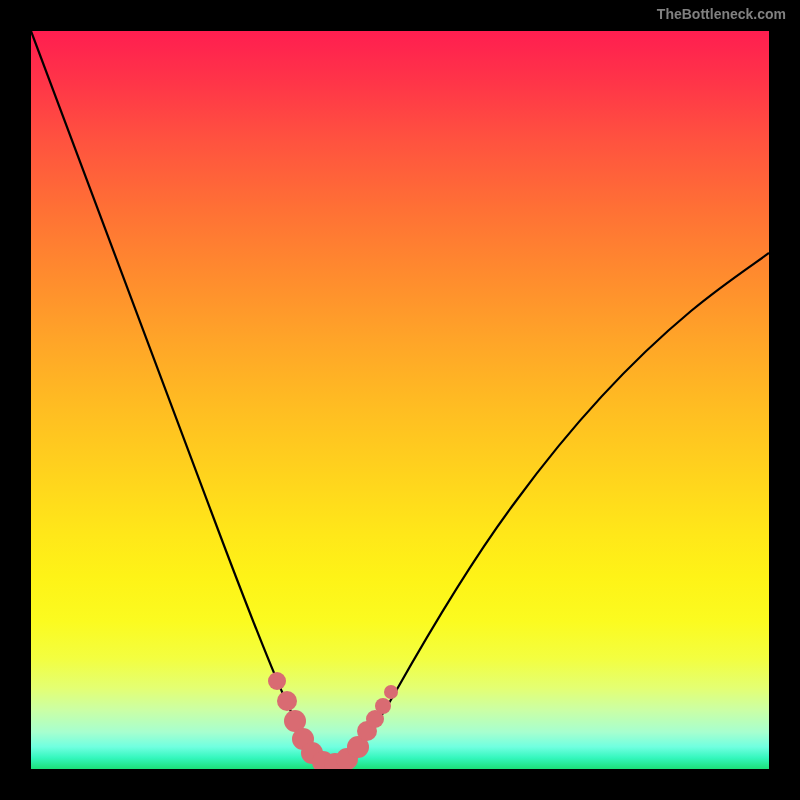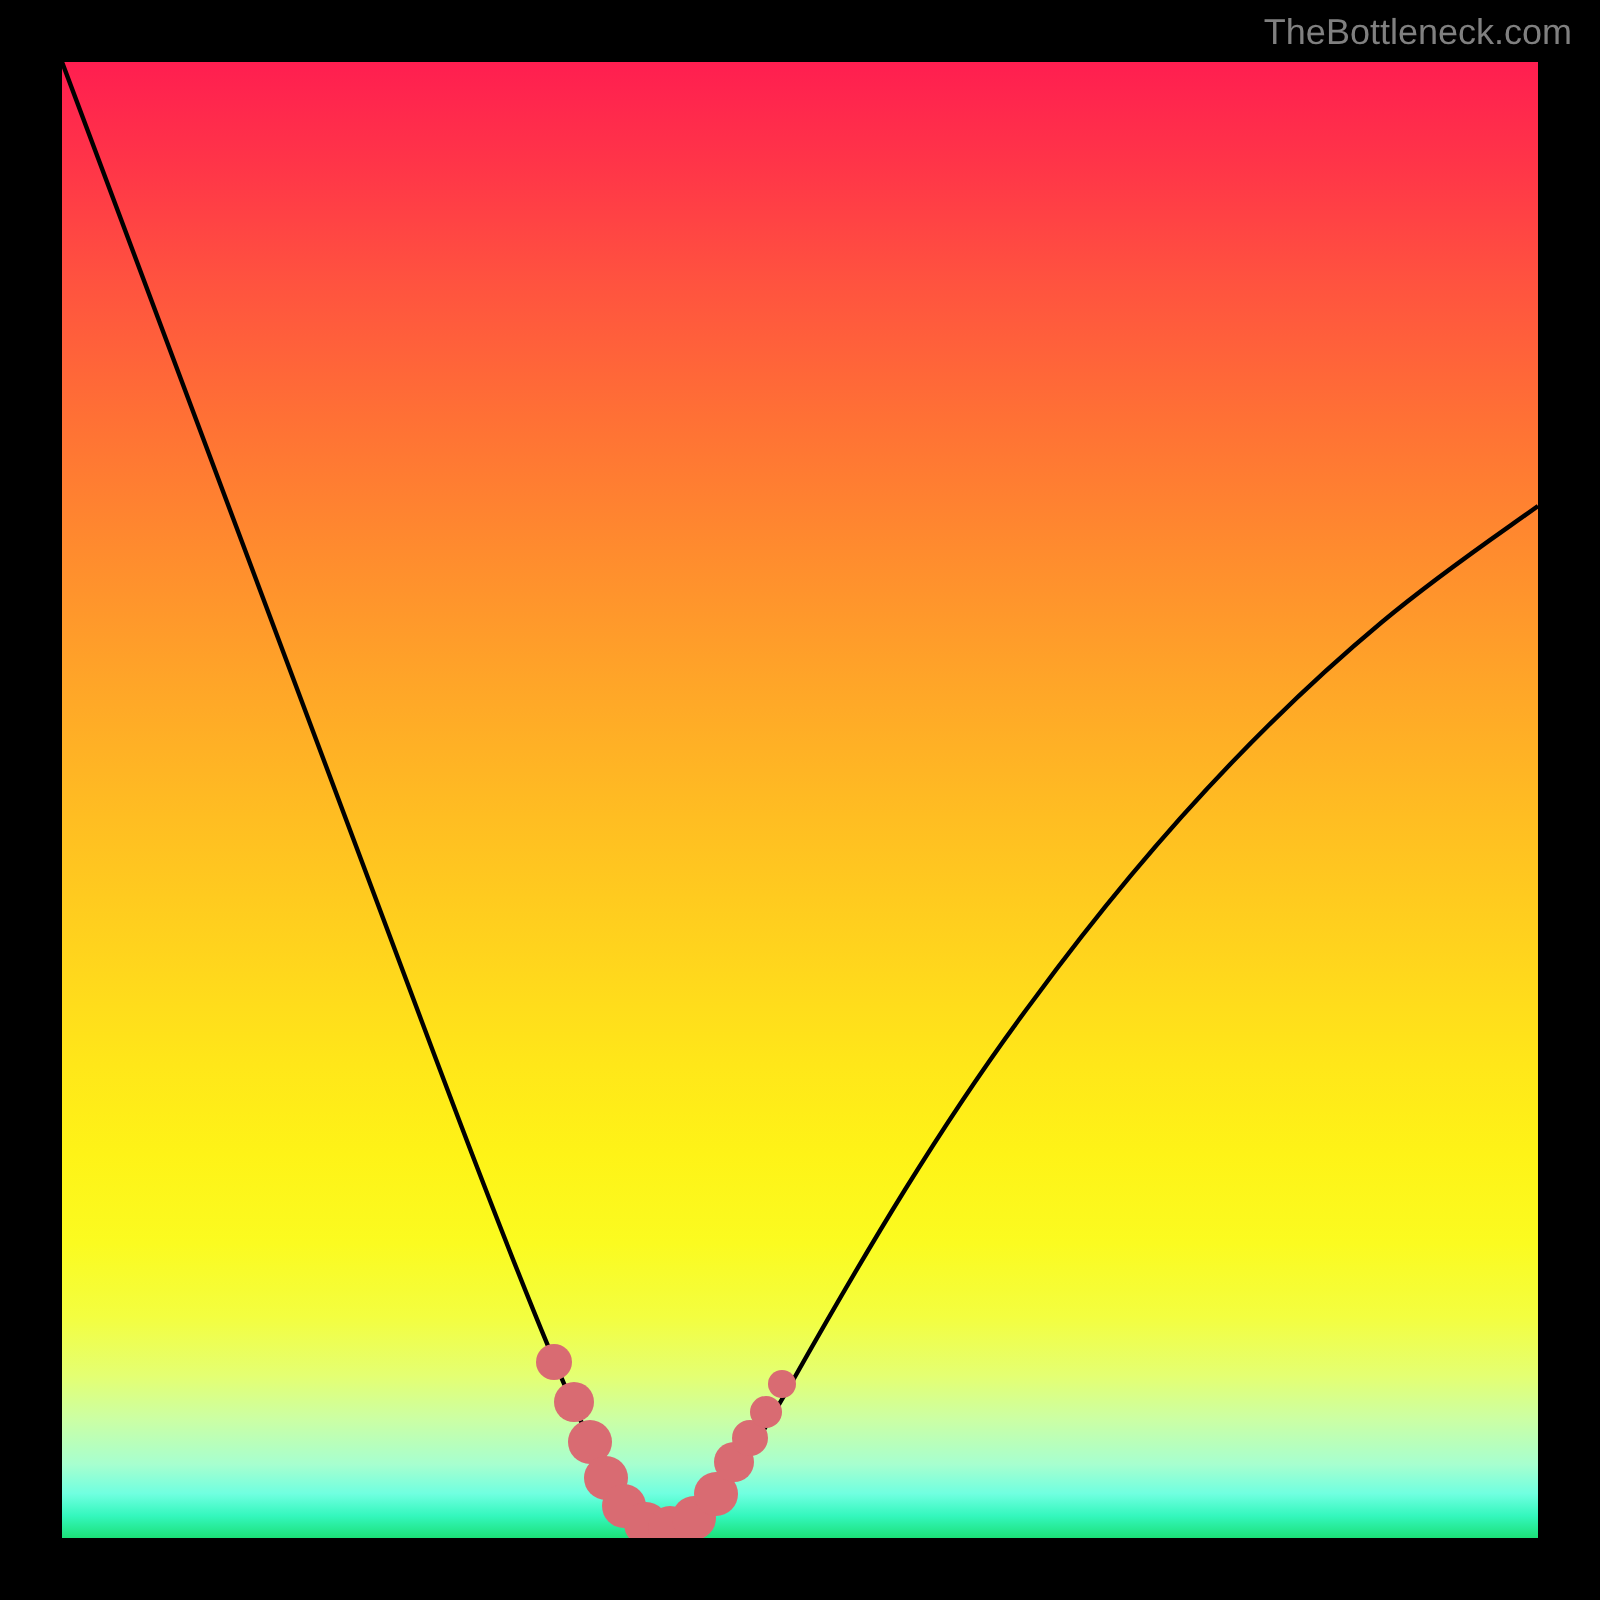--- a/index.html
+++ b/index.html
@@ -15,22 +15,22 @@
     position: relative;
     width: 800px;
     height: 800px;
     background: #000;
   }
   .watermark {
     position: absolute;
     top: 6px;
     right: 14px;
     color: #808080;
-    font-size: 18px;
-    font-weight: 400;
+    font-size: 14px;
+    font-weight: 700;
     z-index: 10;
   }
   .plot-area {
     position: absolute;
     left: 31px;
     top: 31px;
     width: 738px;
     height: 738px;
     overflow: hidden;
   }

